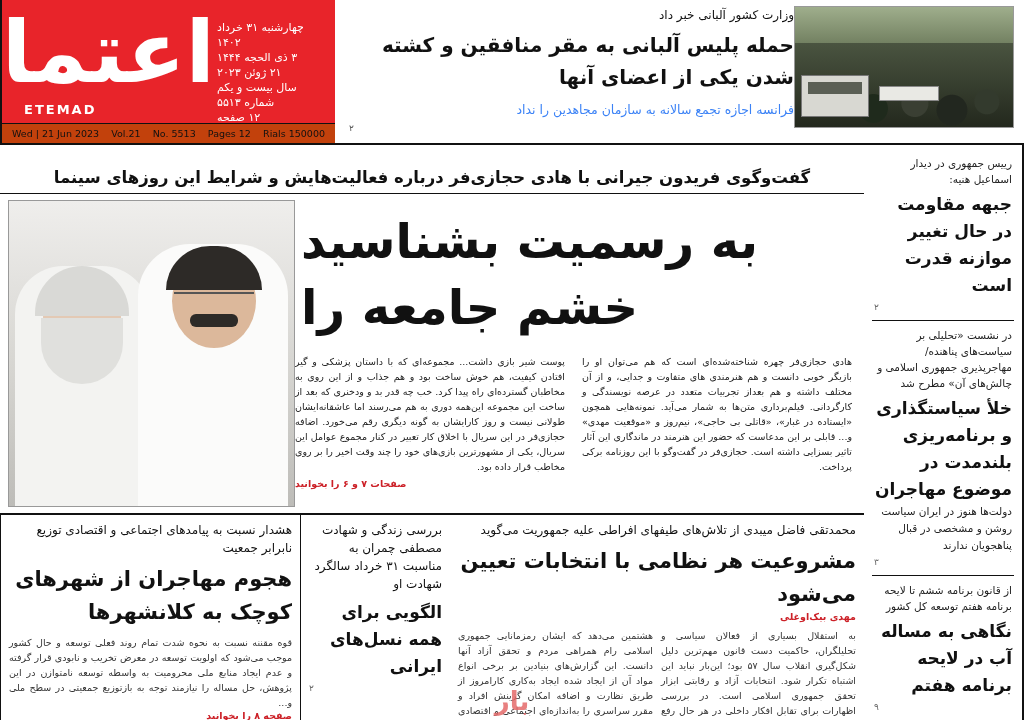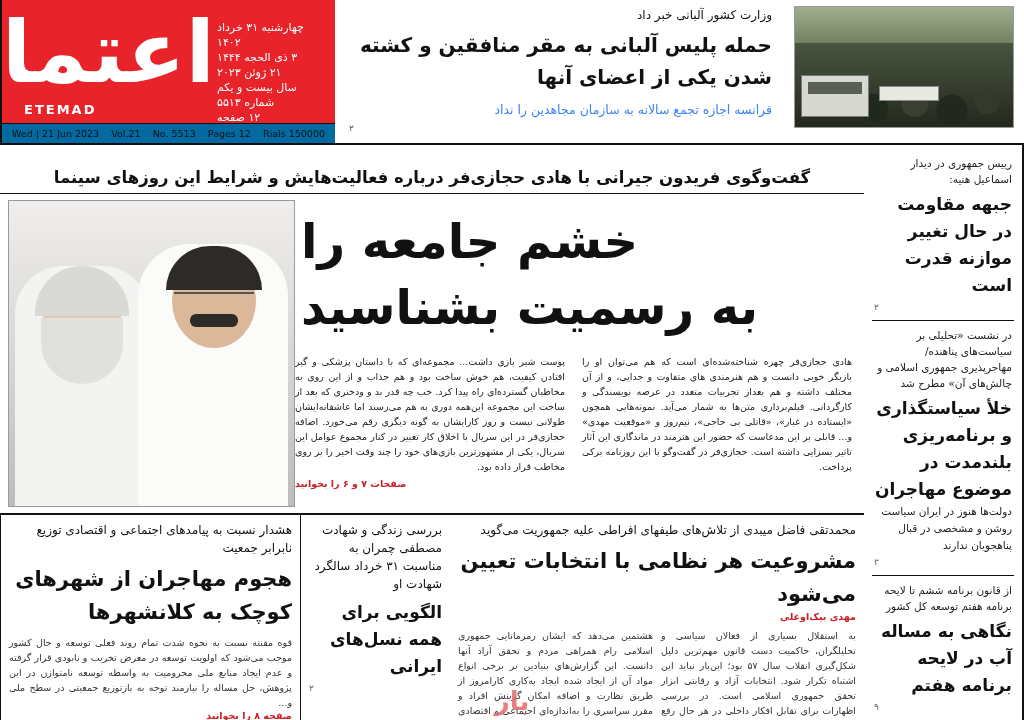--- a/index.html
+++ b/index.html
@@ -25,27 +25,27 @@
     font-family:"DejaVu Sans","Liberation Sans",sans-serif;
   }
   .logo-latin{
     position:absolute;left:22px;bottom:26px;color:#fff;font-size:13px;letter-spacing:2px;font-weight:bold;
   }
   .logo-dateblock{
     position:absolute;right:8px;top:20px;width:110px;text-align:left;
     font-size:11px;line-height:15px;color:#fff;
   }
   .logo-strip{
-    position:absolute;left:0;right:0;bottom:0;height:20px;background:#0369a1;color:#111;
+    position:absolute;left:0;right:0;bottom:0;height:20px;background:#c2410c;color:#111;
     display:flex;flex-direction:row-reverse;align-items:center;justify-content:space-between;
     padding:0 10px;font-size:9.5px;box-sizing:border-box;border-top:1px solid #111;
   }
   .logo-strip span{white-space:nowrap;}
 
-  .lead-block{flex:1;display:flex;flex-direction:row-reverse;padding:6px 10px 12px 6px;box-sizing:border-box;gap:22px;}
+  .lead-block{flex:1;display:flex;flex-direction:row-reverse;padding:6px 10px 12px 6px;box-sizing:border-box;}
   .lead-text{flex:1;text-align:right;padding-left:8px;}
   .lead-kicker{font-size:12px;margin:2px 0 7px 0;color:#111;}
   .lead-head{font-size:20px;line-height:32px;font-weight:bold;color:#111;}
   .lead-sub{font-size:12.5px;margin-top:9px;color:#3b82f6;}
   .lead-pagenum{font-size:9px;color:#555;margin-top:6px;text-align:left;}
   .lead-photo{
     width:218px;height:120px;flex:none;position:relative;overflow:hidden;border:1px solid #999;
     background:linear-gradient(#7e8c6a,#53604a 45%,#2d3328);
   }
   .lead-photo .sky{position:absolute;left:0;right:0;top:0;height:34%;background:linear-gradient(#9fae8c,#6d7b5c);}
@@ -178,22 +178,22 @@
           <div class="fp-manB">
             <div class="head"></div>
             <div class="hair"></div>
             <div class="glass"></div>
             <div class="mous"></div>
           </div>
         </div>
 
         <div class="feature-right">
           <div class="feature-title">
+            <div>به رسمیت بشناسید</div>
             <div>خشم جامعه را</div>
-            <div>به رسمیت بشناسید</div>
           </div>
           <div class="feature-cols">
             <div>پوست شیر بازی داشت... مجموعه‌ای که با داستان پزشکی و گیر افتادن کیفیت، هم خوش ساخت بود و هم جذاب و از این روی به مخاطبان گسترده‌ای راه پیدا کرد. خب چه قدر بد و ودخنری که بعد از ساخت این مجموعه این‌همه دوری به هم می‌رسند اما عاشقانه‌ایشان طولانی نیست و روز کارایشان به گونه دیگری رقم می‌خورد. اضافه حجازی‌فر در این سریال با اخلاق کار تعبیر در کنار مجموع عوامل این سریال، یکی از مشهورترین بازی‌های خود را چند وقت اخیر را بر روی مخاطب قرار داده بود.</div>
             <div>هادی حجازی‌فر چهره شناخته‌شده‌ای است که هم می‌توان او را بازیگر خوبی دانست و هم هنرمندی های متفاوت و جدایی، و از آن مختلف داشته و هم بعداز تجربیات متعدد در عرصه نویسندگی و کارگردانی. فیلم‌برداری متن‌ها به شمار می‌آید. نمونه‌هایی همچون «ایستاده در غبار»، «قاتلی بی حاجی»، نیم‌روز و «موقعیت مهدی» و... قابلی بر این مدعاست که حضور این هنرمند در ماندگاری این آثار تاثیر بسزایی داشته است. حجازی‌فر در گفت‌وگو با این روزنامه برکی پرداخت.</div>
           </div>
           <div class="feature-ref">صفحات ۷ و ۶ را بخوانید</div>
         </div>
       </div>
 
       <div class="bottom-row">

